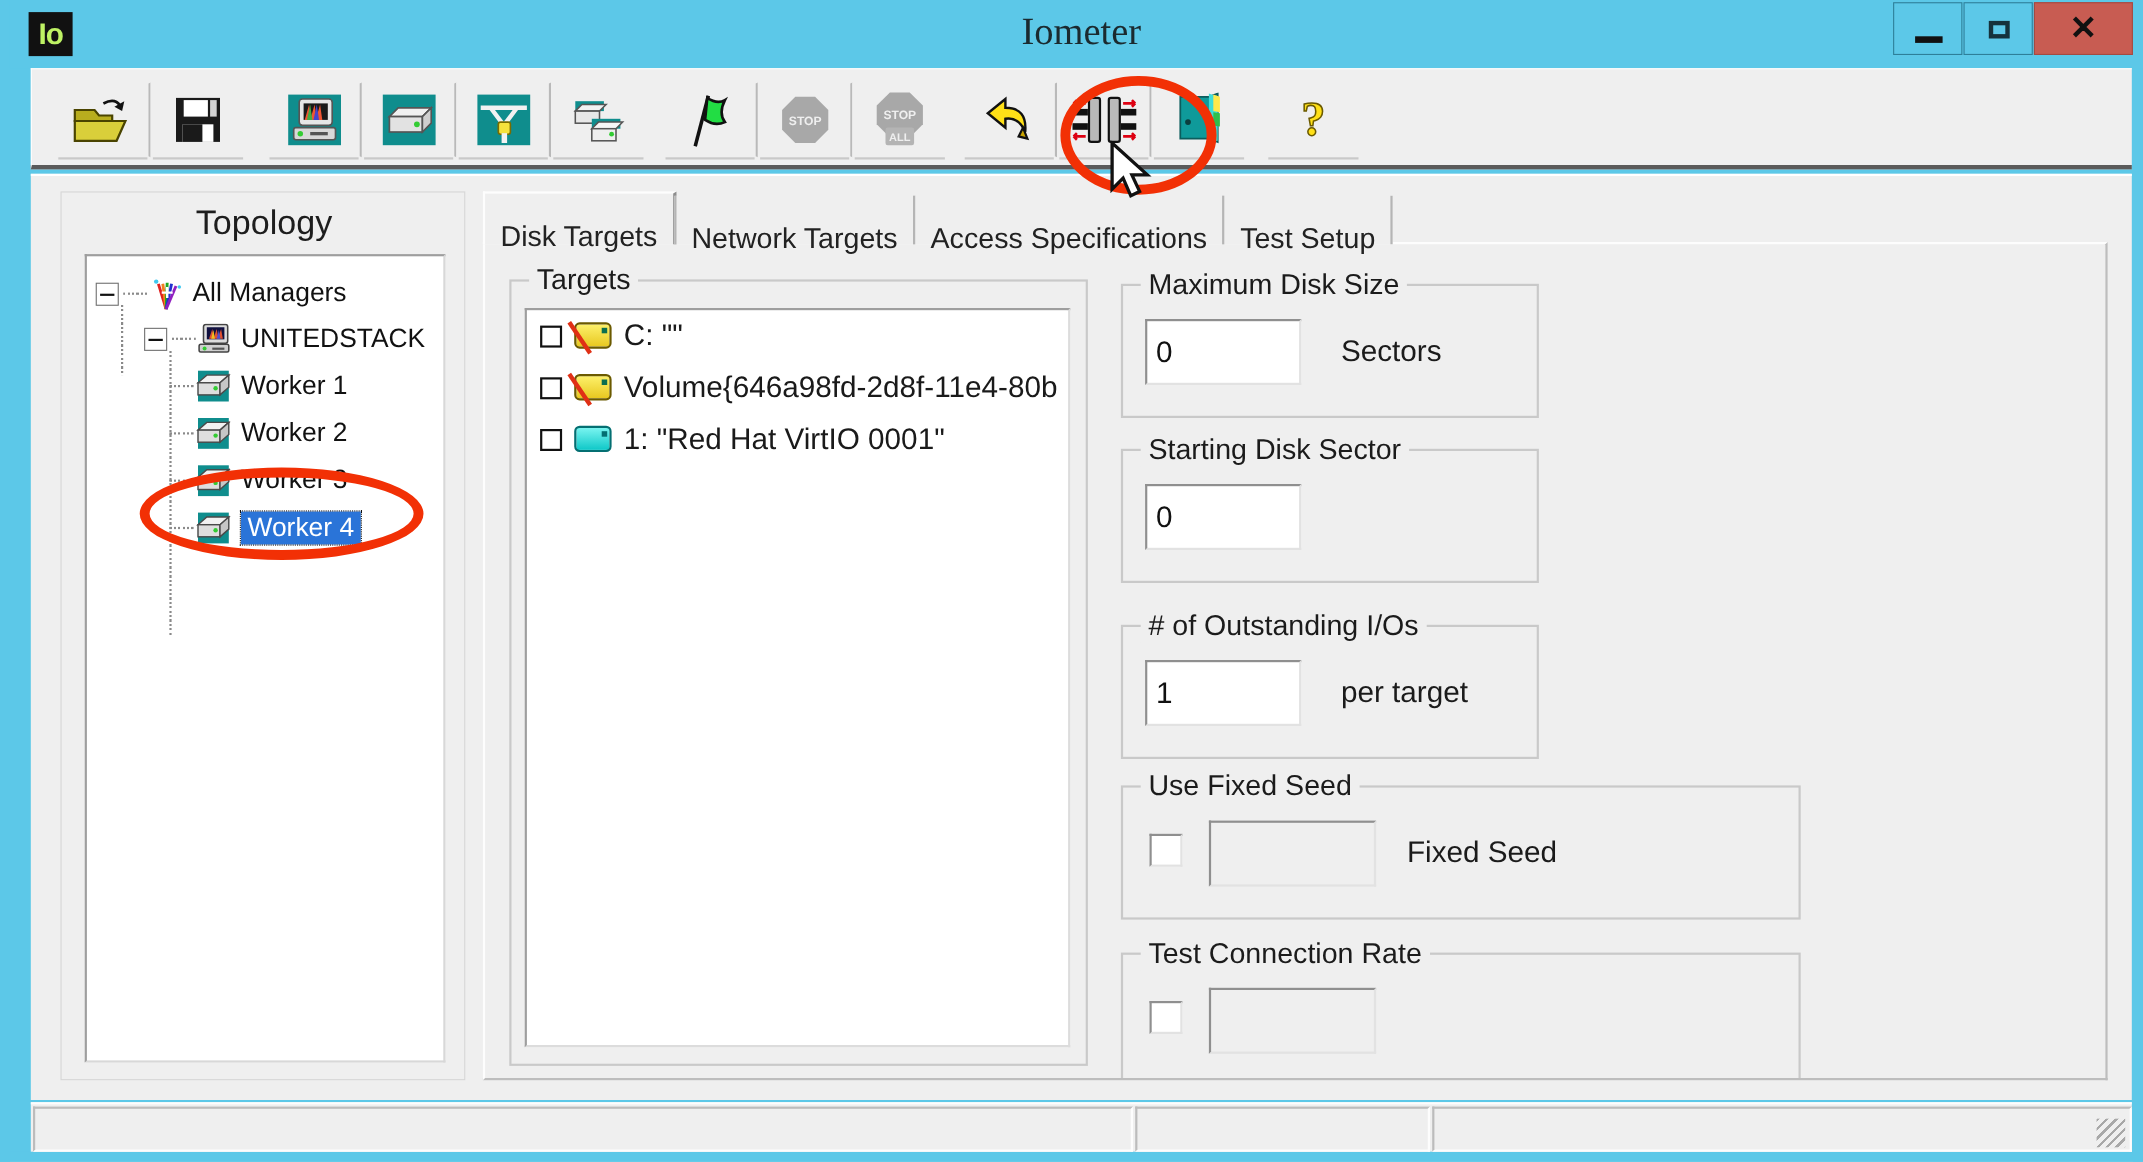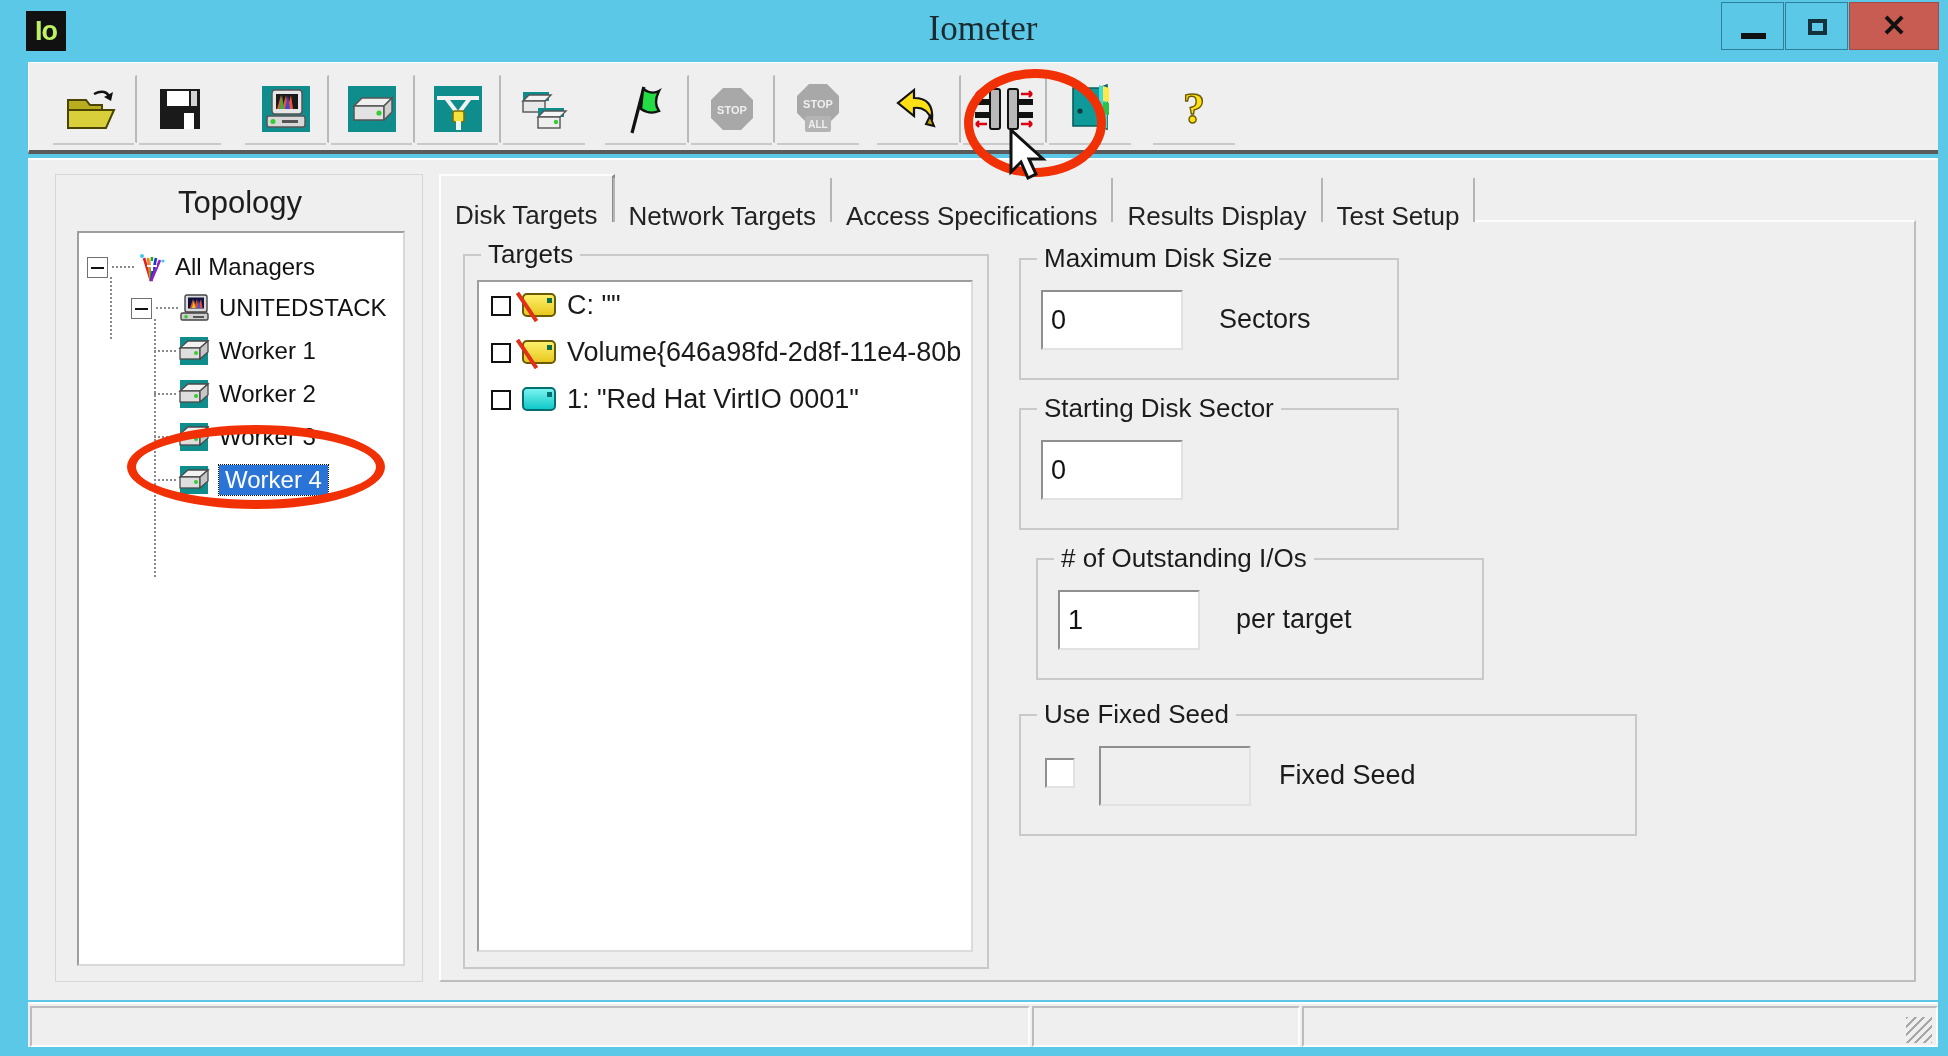--- a/index.html
+++ b/index.html
@@ -300,21 +300,21 @@
   .slash {
     position: absolute; left: 3px; top: -3px;
     width: 4px; height: 34px; background: #e03015;
     transform: rotate(-34deg); transform-origin: center;
   }
   .disk-dot { position: absolute; right: 4px; top: 5px; width: 5px; height: 5px; background: #0b6e4f; }
 
   
   #grp-maxdisk  { left: 578px; top: 36px;  width: 380px; height: 122px; }
   #grp-startsec { left: 578px; top: 186px; width: 380px; height: 122px; }
-  #grp-oios     { left: 578px; top: 336px; width: 448px; height: 122px; margin-left: 17px; }
+  #grp-oios     { left: 578px; top: 346px; width: 380px; height: 122px; }
   #grp-seed     { left: 578px; top: 492px; width: 618px; height: 122px; }
   #grp-rate     { left: 578px; top: 644px; width: 618px; height: 122px; }
 
   .field {
     position: absolute;
     background: #fff;
     border: 2px solid #8f8f8f;
     border-right-color: #e2e2e2;
     border-bottom-color: #e2e2e2;
     font-size: 27px;
@@ -617,21 +617,20 @@
 
       </div>
     </div>
 
     <div id="tabpanel">
 
       <div id="tabstrip">
         <div class="tab active">Disk Targets</div>
         <div class="tab">Network Targets</div>
         <div class="tab">Access Specifications</div>
-        <div class="tab">Results Display</div>
         <div class="tab">Test Setup</div>
       </div>
 
       <div id="tabbody">
 
         <div class="group" id="targets-group">
           <div class="glabel">Targets</div>
           <div id="targets-list">
 
             <div class="titem">
@@ -683,20 +682,25 @@
           <div class="unit" style="left:198px; top:44px;">per target</div>
         </div>
 
         <div class="group" id="grp-seed">
           <div class="glabel">Use Fixed Seed</div>
           <div class="cbox" style="left:24px; top:42px;"></div>
           <input class="field disabled" style="left: 78px; top: 30px; width: 152px; height: 60px;" value="">
           <div class="unit" style="left:258px; top:44px;">Fixed Seed</div>
         </div>
 
+        <div class="group" id="grp-rate">
+          <div class="glabel">Test Connection Rate</div>
+          <div class="cbox" style="left:24px; top:42px;"></div>
+          <input class="field disabled" style="left: 78px; top: 30px; width: 152px; height: 60px;" value="">
+        </div>
 
       </div>
     </div>
   </div>
 
   <div id="statusbar">
     <div class="spane" id="spane-1"></div>
     <div class="spane" id="spane-2"></div>
     <div class="spane" id="spane-3">
       <div id="grip"></div>

